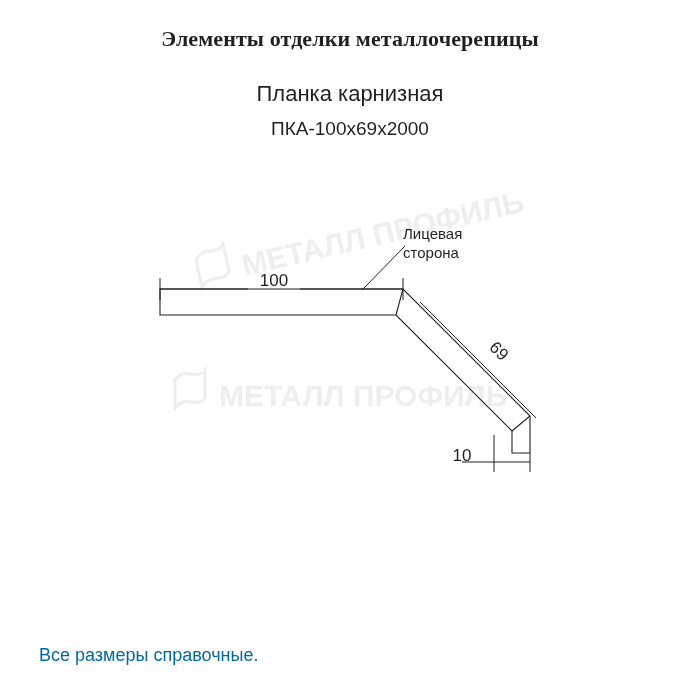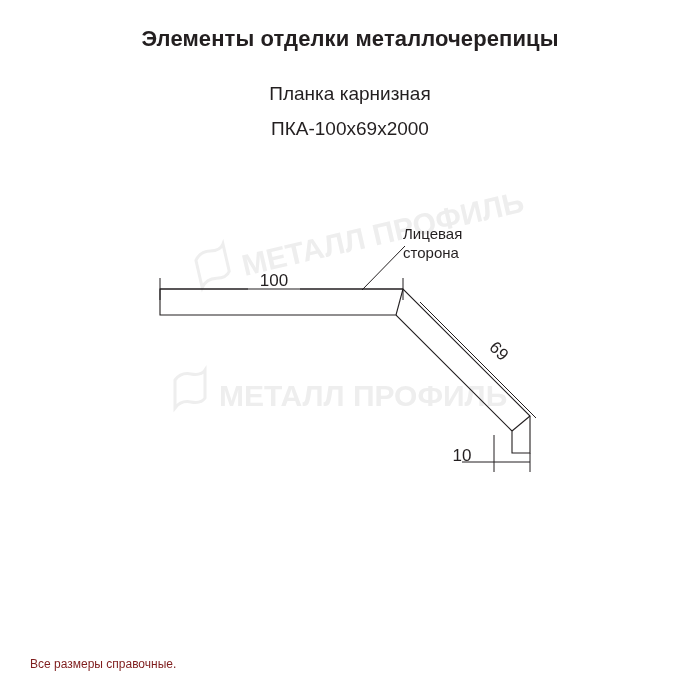--- a/index.html
+++ b/index.html
@@ -27,23 +27,24 @@
     width: 700px;
     text-align: center;
   }
   .main-title {
     font-size: 22px;
     font-weight: bold;
     letter-spacing: 0.1px;
     margin: 0;
     padding: 0;
     line-height: 30px;
+    font-family: Liberation Serif, serif;
   }
   .sub-title {
-    font-size: 19px;
+    font-size: 22px;
     margin: 9px;
     padding: 0;
     line-height: 26px;
     margin-top: 27px;
   }
   .code-title {
     font-size: 19px;
     margin: 16px;
     padding: 0;
     line-height: 26px;
@@ -64,24 +65,24 @@
     height: 700px;
     pointer-events: none;
   }
   .footer {
     position: absolute;
     left: 22px;
     bottom: 18px;
     width: 660px;
   }
   .footer-line {
-    font-size: 12px;
+    font-size: 18px;
     line-height: 19px;
-    color: #7f1d1d;
-    margin: 8px;
+    color: #0369a1;
+    margin: 17px;
   }
   .lbl {
     font-size: 15px;
     fill: #231f20;
     font-family: "Liberation Sans", sans-serif;
   }
   .dim {
     font-size: 17px;
     fill: #231f20;
     font-family: "Liberation Sans", sans-serif;

